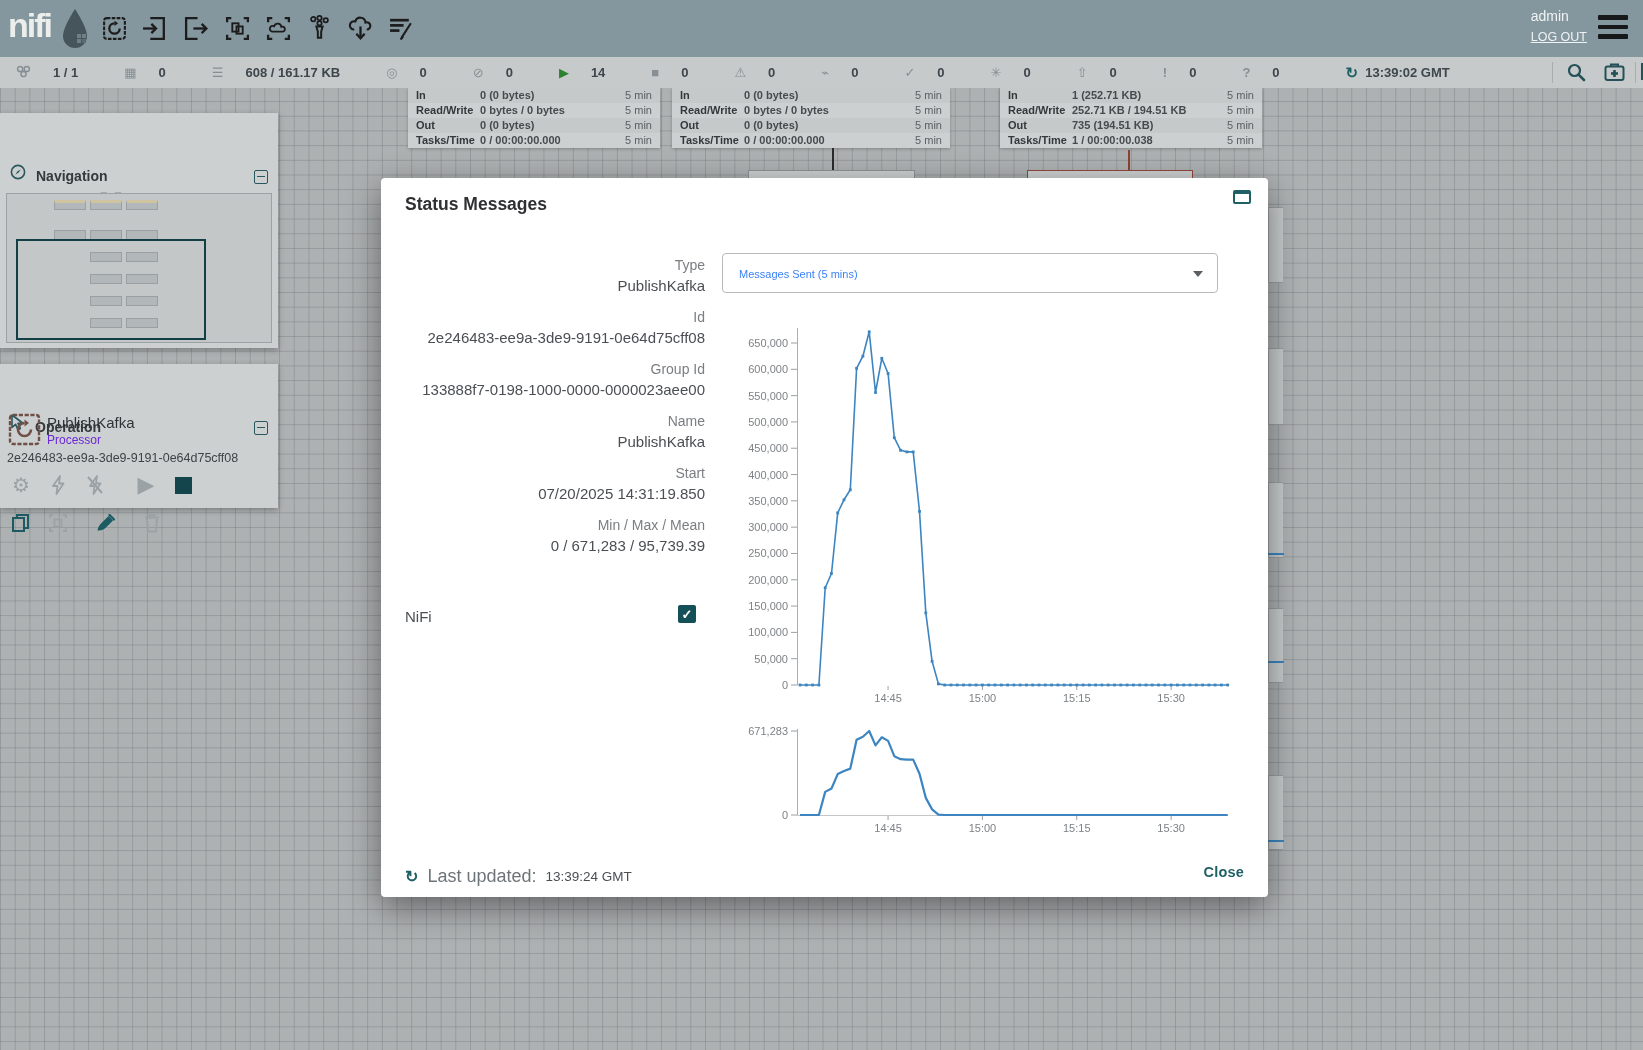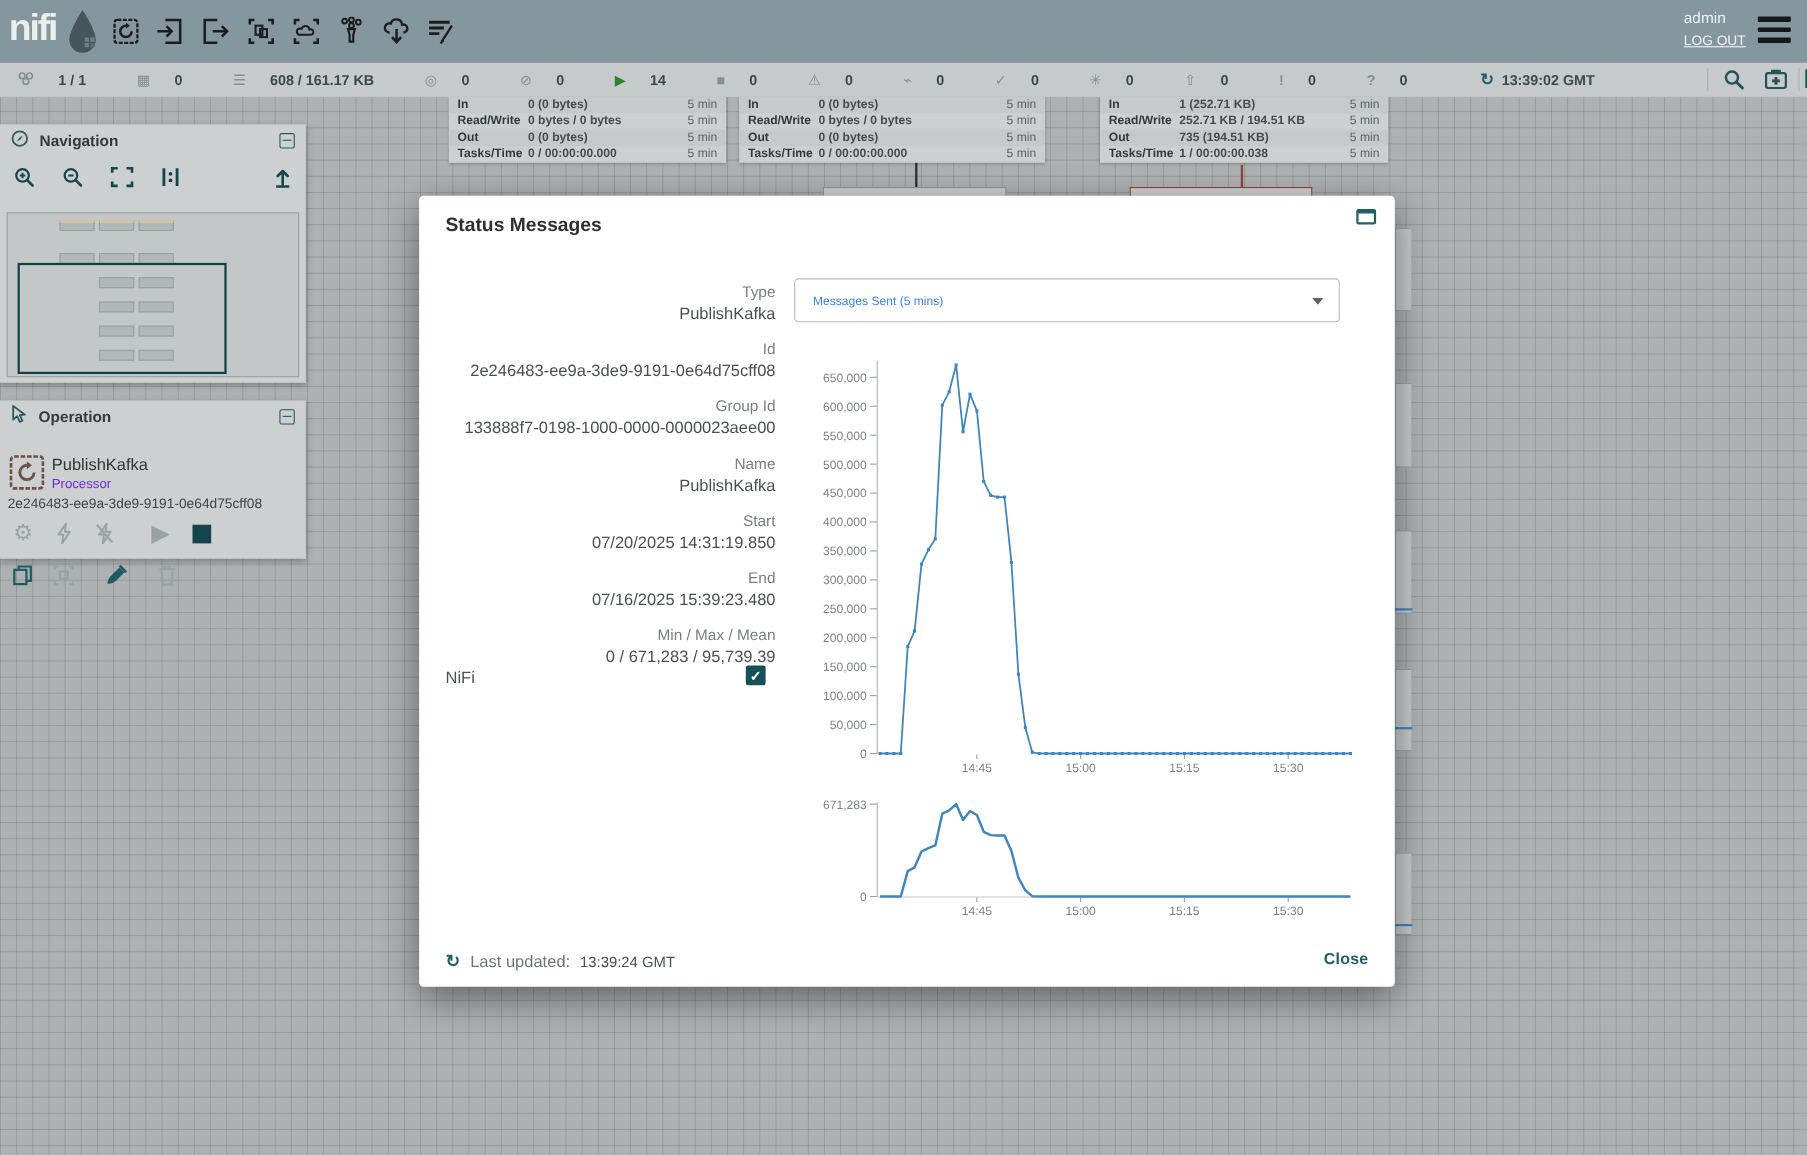--- a/index.html
+++ b/index.html
@@ -50,21 +50,21 @@
   .stat-window { margin-left:auto; color:#5a6064; }
 
   .conn-sliver { position:absolute; height:8px; background:#cdd0d0; overflow:hidden; }
   .edge-sliver { position:absolute; left:1268px; width:15px; background:#c9cccc;
     border:1px solid #9a9fa1; border-right:none; }
   .blue-accent { position:absolute; left:1268px; height:2px; width:16px; background:#3d85c0; }
 
   
   .panel { position:absolute; left:0; width:278px; background:#cdd0d0;
     box-shadow:0 2px 6px rgba(0,0,0,.3); z-index:18; }
-  .panel-header { display:flex; align-items:center; height:30px; padding:0 10px; }
+  .panel-header { display:flex; align-items:flex-end; height:30px; padding:0 10px;margin-top:41px; }
   .panel-title { font-size:14px; font-weight:600; color:#35393c; margin-left:10px; }
   .collapse-btn { margin-left:auto; width:14px; height:14px; border:1.5px solid #2a565d; border-radius:2px;
     position:relative; cursor:pointer; }
   .collapse-btn::after { content:""; position:absolute; left:2px; right:2px; top:4.5px; height:1.5px; background:#2a565d; }
   #nav-toolbar { display:flex; align-items:center; gap:24px; padding:8px 12px 6px 12px; }
   #nav-toolbar .spacer { flex:1; }
   .nav-btn { cursor:pointer; display:flex; }
 
   #minimap { position:absolute; left:6px; top:80px; width:266px; height:150px; background:#c3c7c7;
     border:1px solid #9da1a3; overflow:hidden; }
@@ -97,21 +97,21 @@
     border-radius:2px; color:#fff; font-size:13px; font-weight:bold; display:flex; align-items:center;
     justify-content:center; cursor:pointer; }
   #dropdown { position:absolute; left:341px; top:75px; width:496px; height:40px; border:1px solid #b6babc;
     border-radius:4px; background:#fff; cursor:pointer; }
   #dropdown-value { position:absolute; left:16px; top:0; line-height:40px; font-size:11px; color:#3b82f6; }
   #dropdown-caret { position:absolute; right:14px; top:17px; width:0; height:0;
     border-left:5.5px solid transparent; border-right:5.5px solid transparent; border-top:6px solid #5a5f63; }
   svg text { font-family:"Liberation Sans", sans-serif; }
   #dialog-footer { position:absolute; left:24px; top:688px; display:flex; align-items:center; gap:9px; }
   #footer-refresh { color:#1f5f66; font-size:16px; font-weight:bold; cursor:pointer; line-height:16px; }
-  #last-updated-label { font-size:15px; color:#6f7478; }
+  #last-updated-label { font-size:18px; color:#6f7478; }
   #last-updated-time { font-size:13.5px; color:#4a4f54; }
   #close-btn { position:absolute; right:24px; top:686px; font-size:14.5px; font-weight:600; color:#1f5f66;
     cursor:pointer; letter-spacing:.2px; }
 </style>
 </head>
 <body>
 
 <div id="root">
 
   <div id="canvas"></div>
@@ -527,24 +527,20 @@
           <div class="field-label">Group Id</div>
           <div class="field-value">133888f7-0198-1000-0000-0000023aee00</div>
         </div>
         <div class="field">
           <div class="field-label">Name</div>
           <div class="field-value">PublishKafka</div>
         </div>
         <div class="field">
           <div class="field-label">Start</div>
           <div class="field-value">07/20/2025 14:31:19.850</div>
-        </div>
-        <div class="field">
-          <div class="field-label">End</div>
-          <div class="field-value">07/16/2025 15:39:23.480</div>
         </div>
         <div class="field">
           <div class="field-label">Min / Max / Mean</div>
           <div class="field-value">0 / 671,283 / 95,739.39</div>
         </div>
       </div>
     <div id="nifi-legend-row">NiFi</div>
     <div id="nifi-checkbox">✓</div>
 
     <div id="dropdown">

